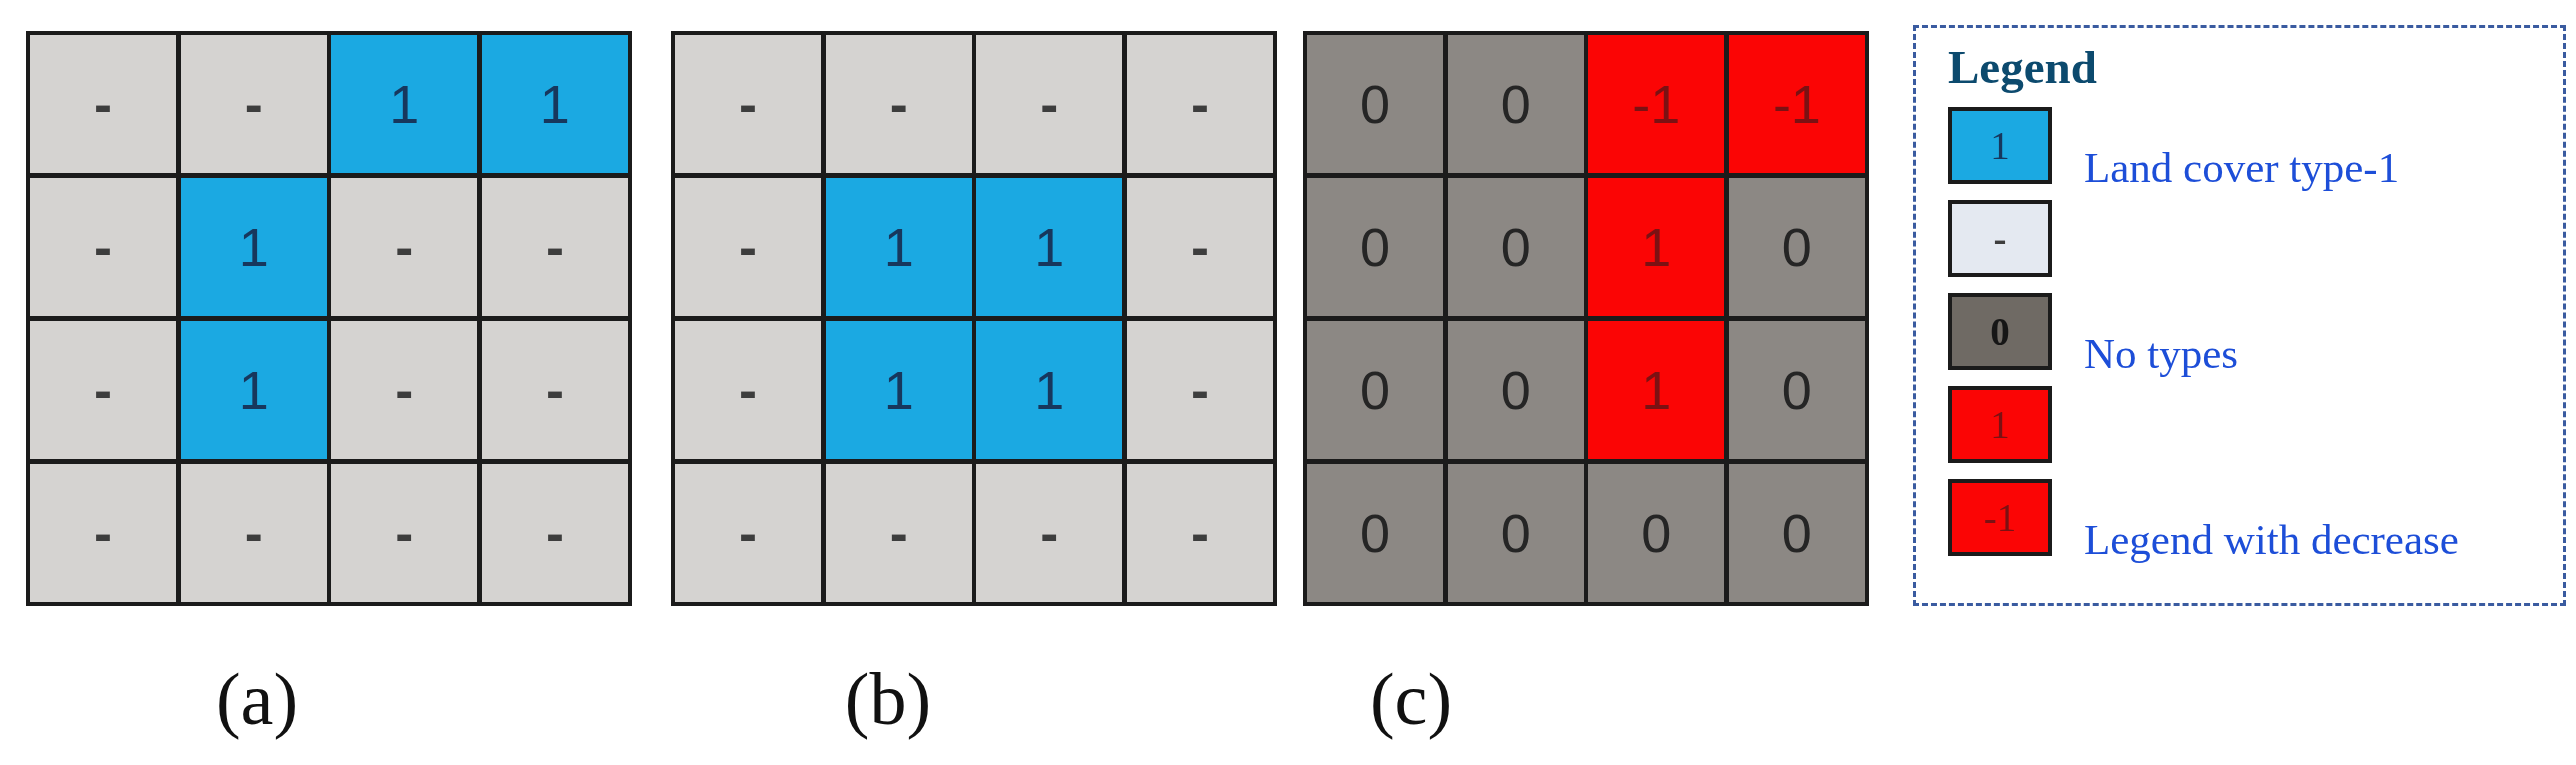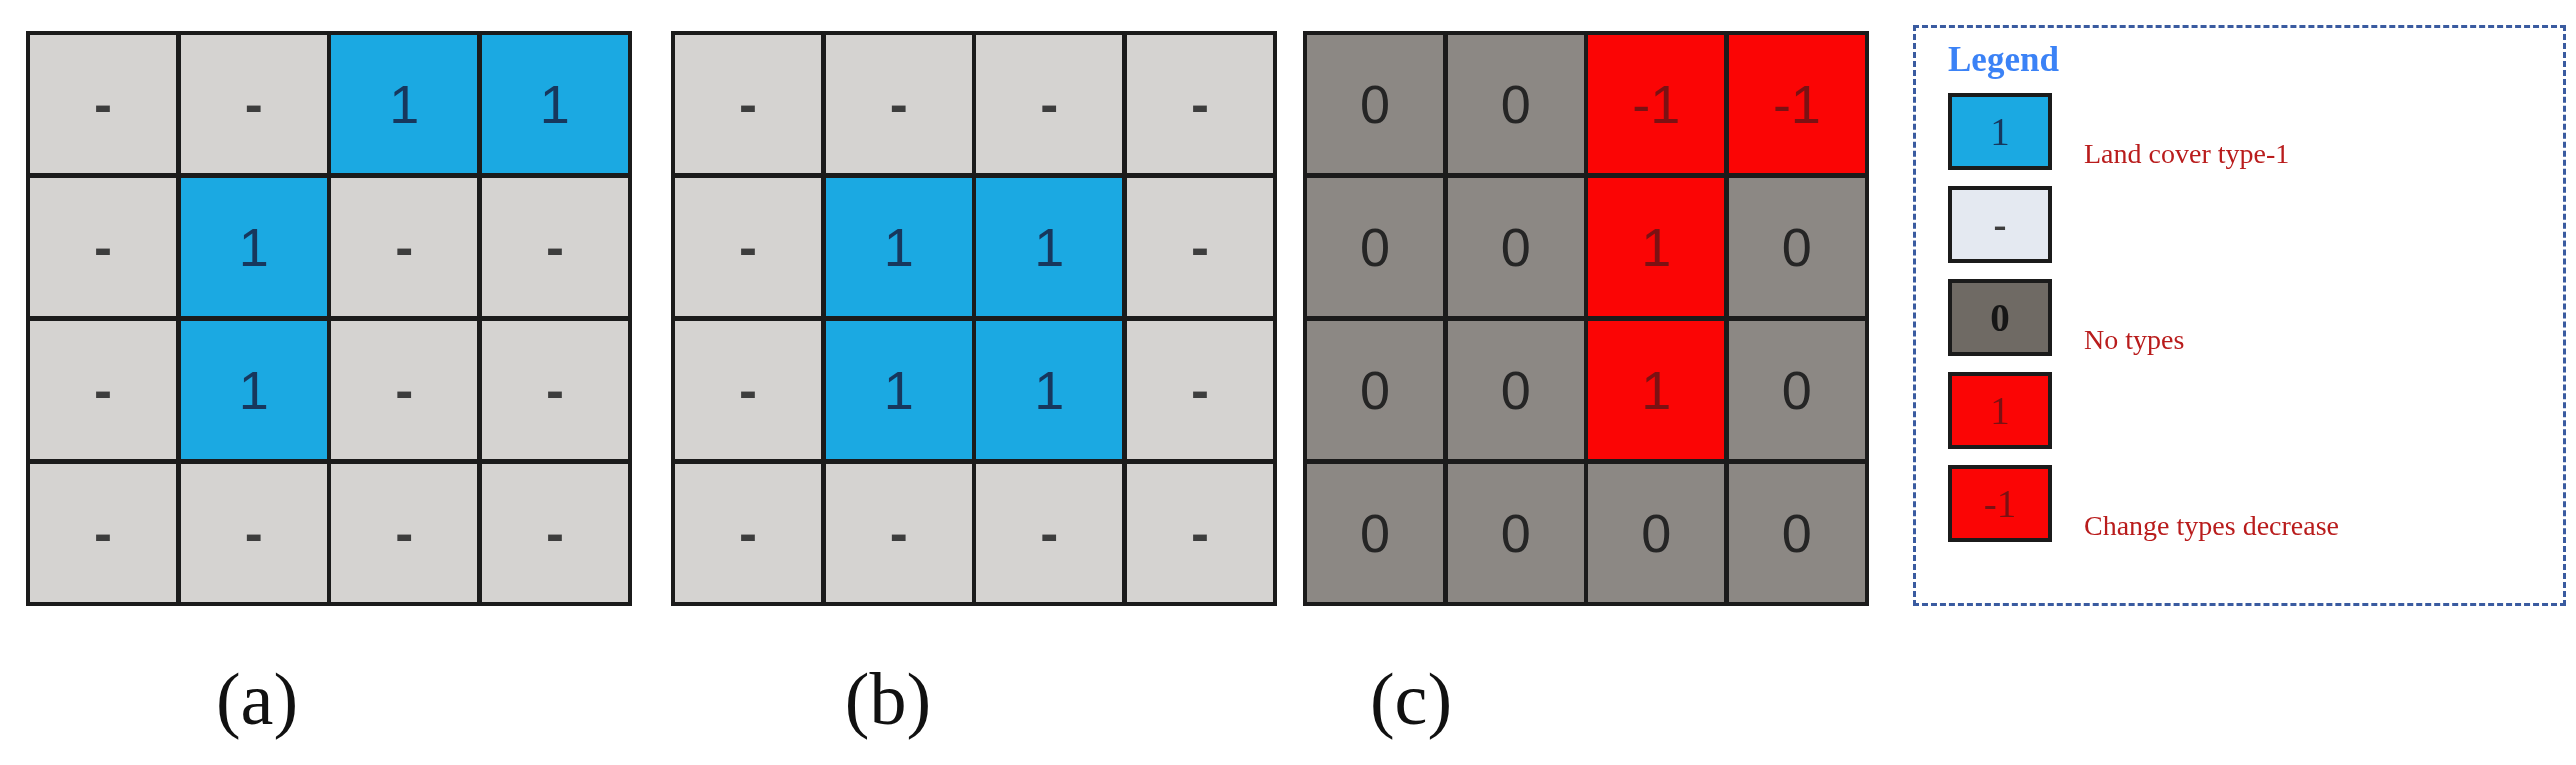--- a/index.html
+++ b/index.html
@@ -49,41 +49,41 @@
   
   .legend {
     position:absolute; left:1913px; top:24.6px;
     width:653px; height:581px;
     box-sizing:border-box;
     border:3.5px dashed var(--legend-border,#3a5ba0);
     background:#ffffff;
     padding:12.3px 0 0 32px;
   }
   .legend-title {
-    font-weight:bold; font-size:35px; color:#3b82f6;
+    font-weight:bold; font-size:47px; color:#0c4a6e;
     margin:0 0 12.3px 0;
   }
   .legend-item {
     display:flex; align-items:center;
     margin:0 0 14px 0; height:79px;
   }
   .swatch {
     width:104px; height:77px;
     box-sizing:border-box;
     border:4.4px solid #1b1b1b;
     display:flex; align-items:center; justify-content:center;
     font-size:39px; line-height:1;
     flex:0 0 auto;
     margin-right:32px;
   }
   .swatch.type1    { background:var(--type1,#1ba9e2);        color:var(--text-blue,#17375d); }
   .swatch.other    { background:var(--other-legend,#e4e9f1); color:#3d3d3d; font-weight:700; }
   .swatch.nochange { background:var(--nochange-legend,#6f6a64); color:#161616; font-weight:700; }
   .swatch.change   { background:var(--change,#fb0505);       color:var(--text-red,#7b1113); }
-  .legend-label { font-size:28px; color:#b91c1c; white-space:nowrap;margin-top:44px; }
+  .legend-label { font-size:43px; color:#1d4ed8; white-space:nowrap;margin-top:44px; }
 </style>
 </head>
 <body>
 
 <div class="canvas">
 
   <div class="grid grid-a">
       <div class="cell other">-</div>
       <div class="cell other">-</div>
       <div class="cell type1">1</div>
@@ -154,19 +154,19 @@
         </div>
         <div class="legend-item">
           <div class="swatch nochange">0</div>
           <span class="legend-label">No types</span>
         </div>
         <div class="legend-item">
           <div class="swatch change">1</div>
         </div>
         <div class="legend-item">
           <div class="swatch change">-1</div>
-          <span class="legend-label">Change types decrease</span>
+          <span class="legend-label">Legend with decrease</span>
         </div>
       </div>
   </div>
 
 </div>
 
 
 </body></html>

